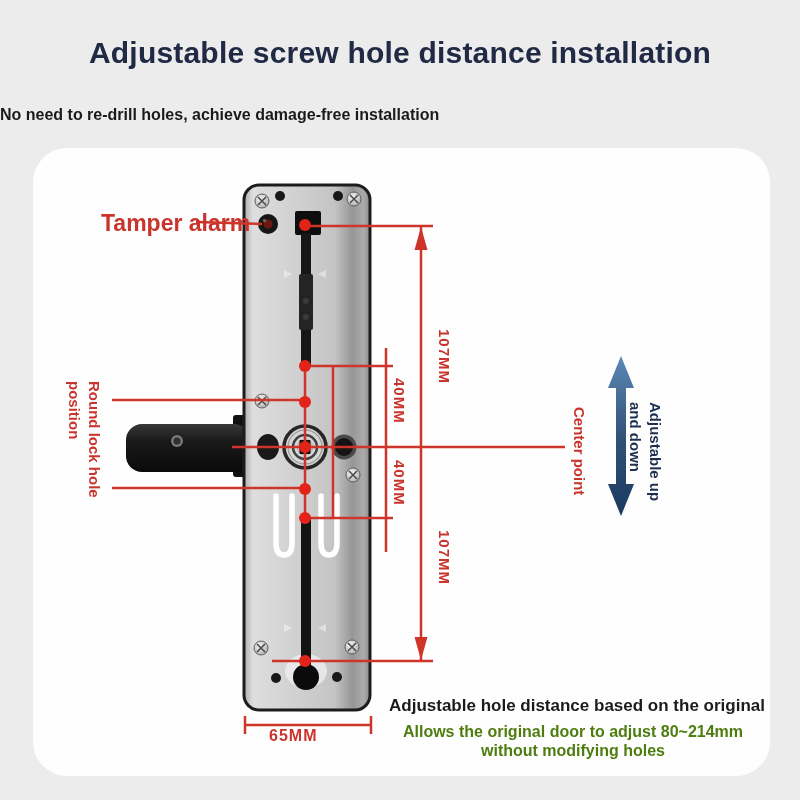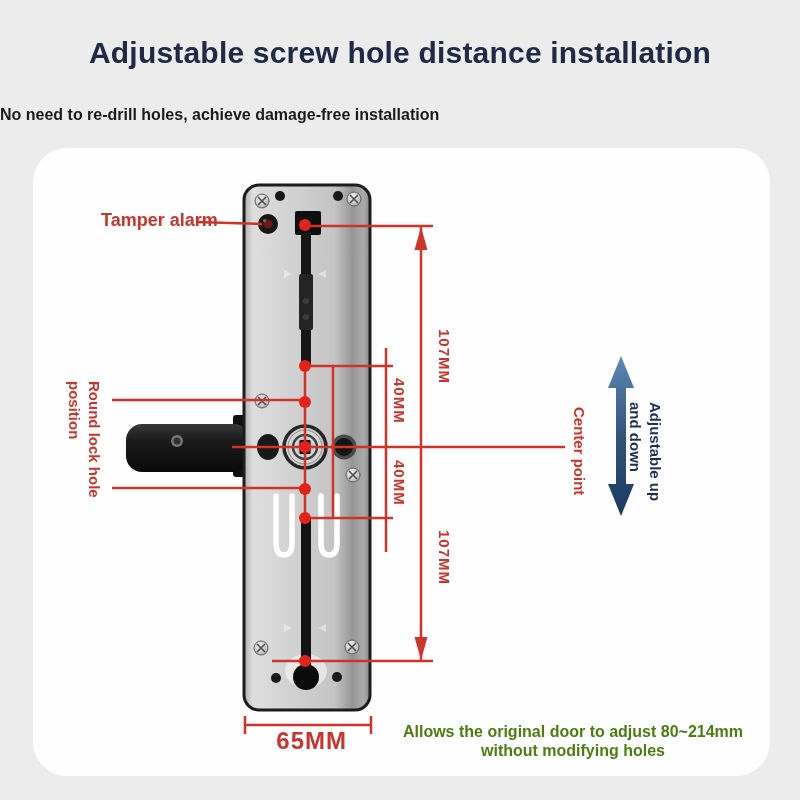--- a/index.html
+++ b/index.html
@@ -3,24 +3,24 @@
 <meta charset="utf-8">
 <style>
   html,body{margin:0;padding:0;background:#ececec;font-family:"Liberation Sans",sans-serif;}
   #stage{position:relative;width:800px;height:800px;background:#ececec;overflow:hidden;margin:0 auto;}
   .card{position:absolute;left:33px;top:148px;width:737px;height:628px;background:#fefefe;border-radius:34px;}
   .abs{position:absolute;}
   .title{left:0;top:36px;width:800px;text-align:center;font-size:30px;font-weight:700;color:#212a45;letter-spacing:.2px;}
   .subtitle{left:0;top:106px;width:800px;font-size:16px;font-weight:700;color:#1a1a1a;}
   .red-label{color:#c9352d;font-weight:700;}
   .navy-label{color:#1e3050;font-weight:700;}
-  .h-label{font-size:18px;}
+  .h-label{font-size:23px;}
   .vtext{writing-mode:vertical-rl;text-orientation:mixed;white-space:pre-line;display:flex;align-items:center;justify-content:center;line-height:1.3;}
   .dim{font-size:15px;letter-spacing:1px;}
-  .mm65{left:269px;top:727px;width:78px;text-align:right;font-size:24px;letter-spacing:1px;}
+  .mm65{left:269px;top:727px;width:78px;text-align:left;font-size:16px;letter-spacing:1px;}
   .foot-head{left:387px;top:696px;width:380px;text-align:center;font-size:17px;font-weight:700;color:#1b1b1b;}
   .foot-detail{left:383px;top:722px;width:380px;text-align:center;font-size:16px;font-weight:700;color:#4d7c0f;line-height:1.2;}
   svg{position:absolute;left:0;top:0;}
 </style>
 </head>
 <body>
 
 <div id="stage">
 
   <div class="card"></div>
@@ -189,15 +189,16 @@
   <div class="abs vtext red-label dim" style="left:388px;top:452px;width:22px;height:62px;">40MM</div>
   <div class="abs vtext red-label dim" style="left:433px;top:523px;width:22px;height:70px;">107MM</div>
 
   <div class="abs vtext red-label" style="left:568px;top:401px;width:22px;height:100px;font-size:15px;">Center point</div>
 
   <div class="abs vtext navy-label" style="left:626px;top:386px;width:38px;height:132px;font-size:15px;">Adjustable up
 and down</div>
 
   <div class="abs red-label mm65">65MM</div>
 
+  <div class="abs foot-head">Adjustable hole distance based on the original</div>
   <div class="abs foot-detail">Allows the original door to adjust 80~214mm without modifying holes</div>
 
 </div>
 
 </body></html>

